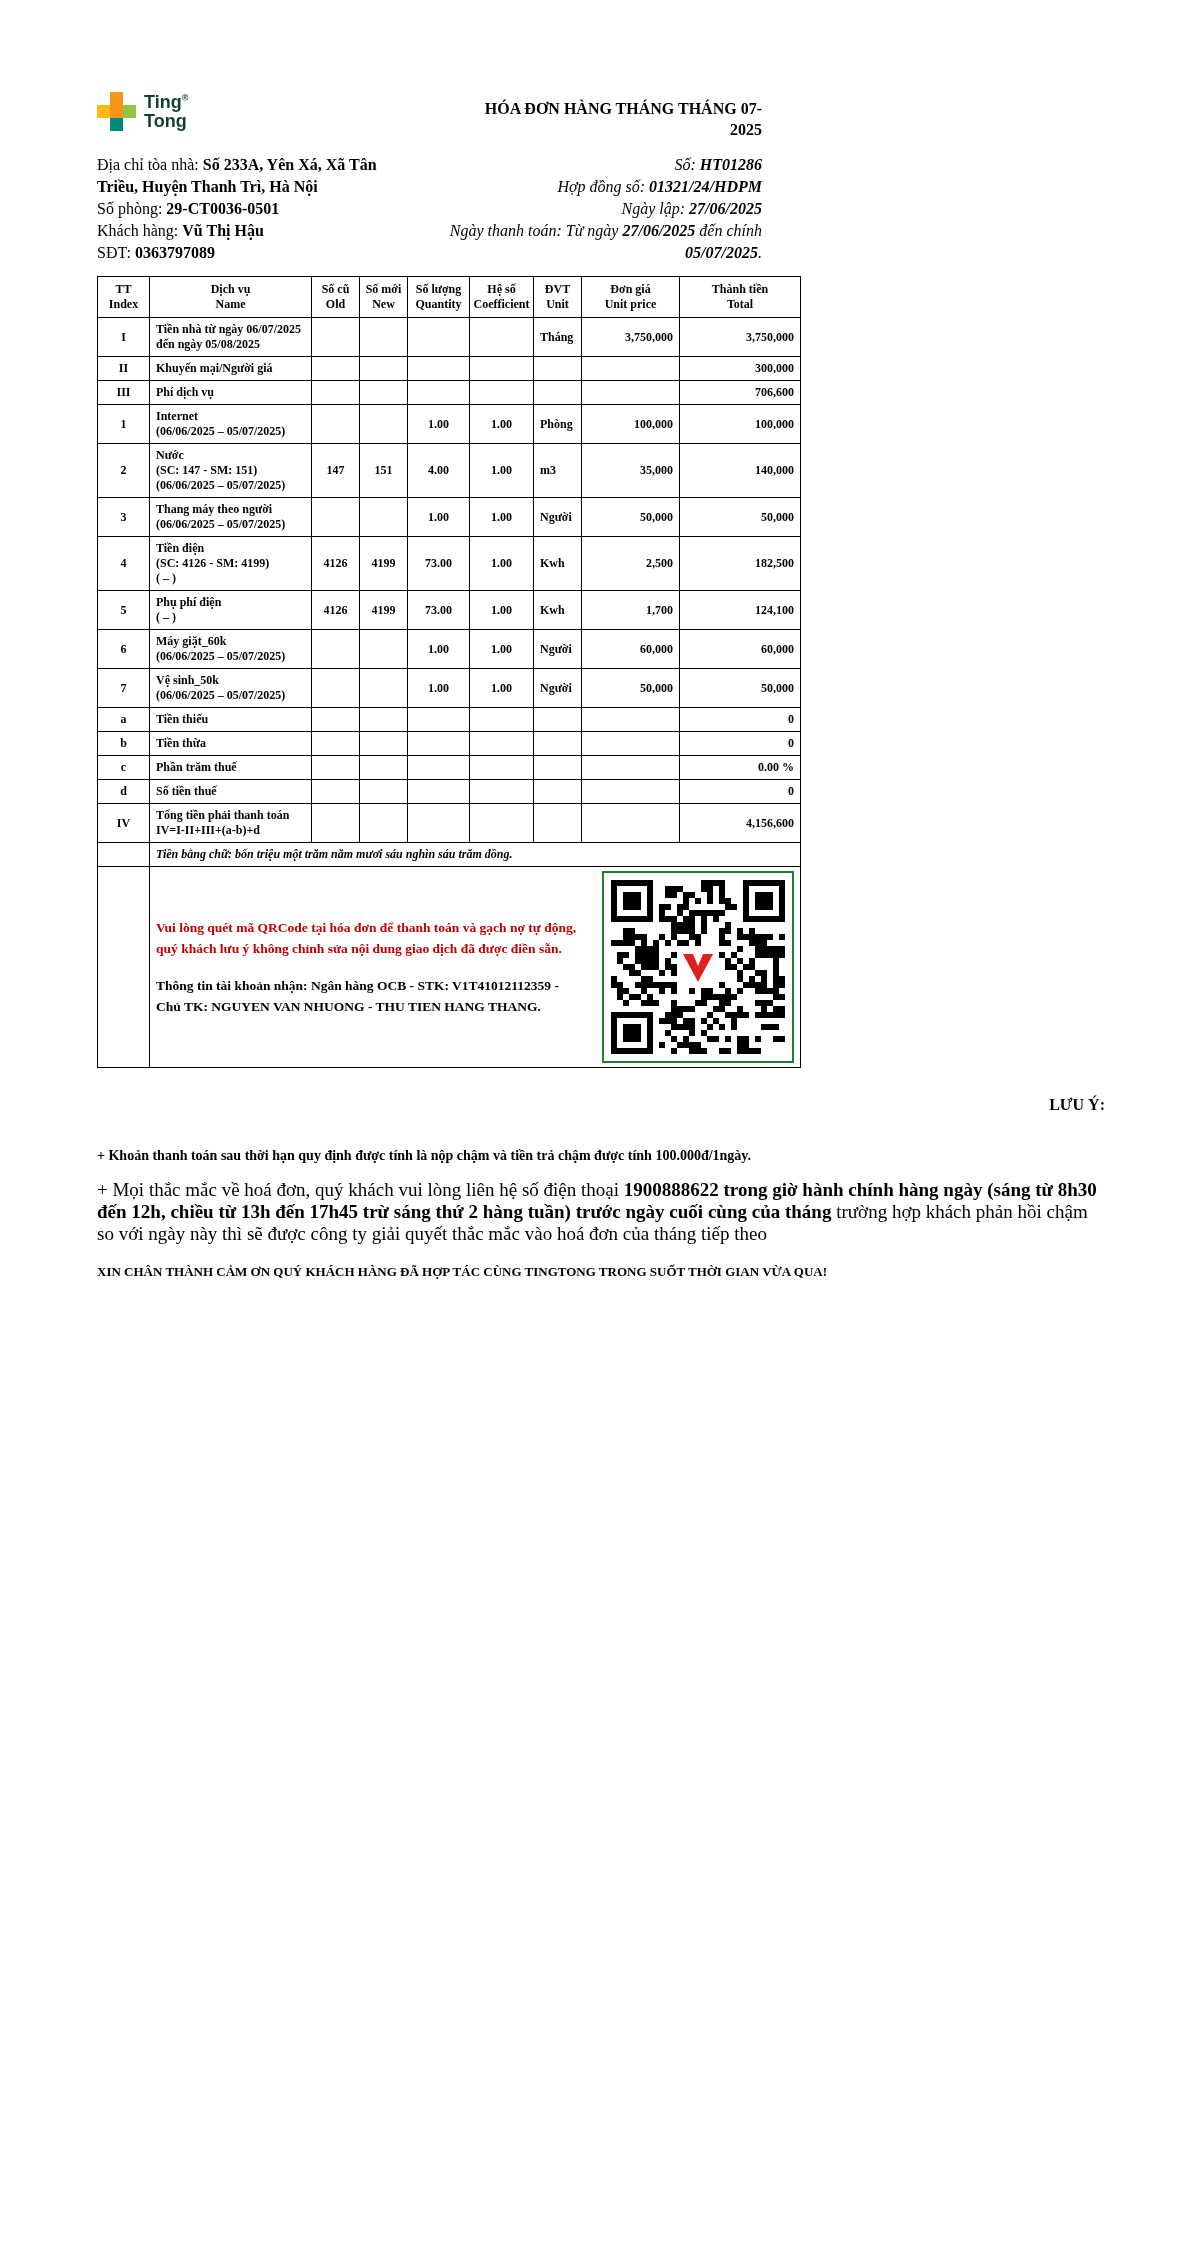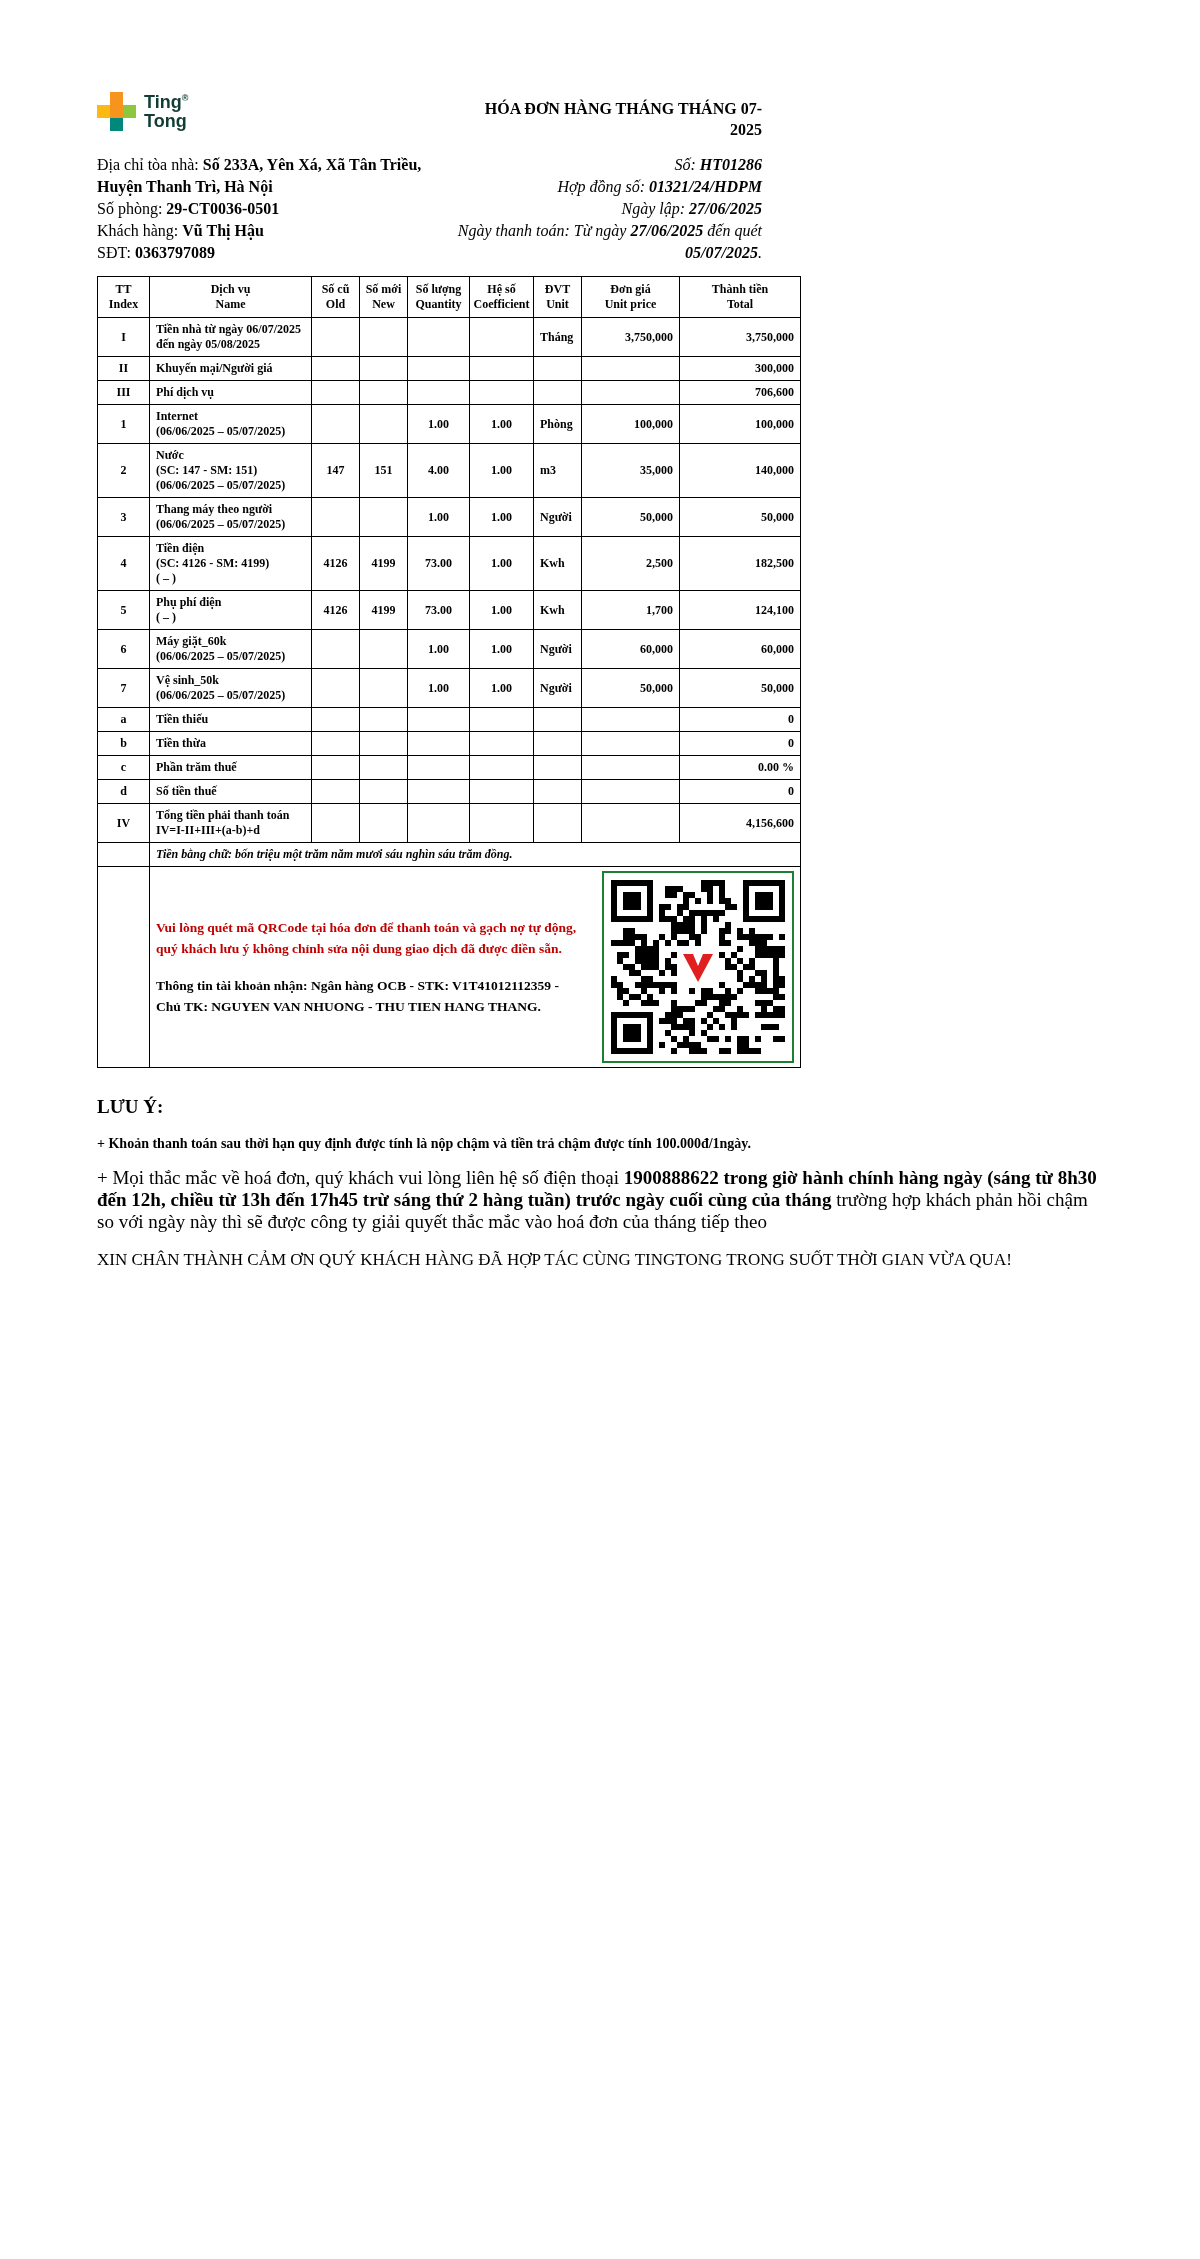--- a/index.html
+++ b/index.html
@@ -48,24 +48,24 @@
   .words-value{font-weight:bold;}
 
   .qr-cell{font-weight:normal;height:200px;padding:6px 12px;}
   .qr-flex{display:flex;justify-content:flex-start;align-items:center;gap:16px;height:100%;}
   .qr-texts{width:430px;font-size:13.5px;line-height:21px;}
   .qr-notice{color:var(--notice-red,#c00000);margin-bottom:16px;}
   .qr-account{color:#000;}
   .qr-box{background:#fff;border:2px solid var(--qr-border-green,#1e7e34);padding:7px;line-height:0;}
 
   .footer{margin-top:28px;width:1008px;}
-  .notes-title{font-weight:bold;font-size:19px;margin-bottom:18px;}
+  .notes-title{font-weight:bold;font-size:16px;margin-bottom:34px;text-align:right;}
   .note-bold{font-weight:bold;font-size:14px;margin-bottom:15px;}
   .note{font-size:19px;line-height:22px;margin-bottom:15px;}
-  .thanks{font-weight:normal;font-size:17px;line-height:24px;}
+  .thanks{font-weight:bold;font-size:13px;line-height:24px;}
 </style>
 </head>
 <body>
 
 <div class="page">
   <div class="invoice-col">
 
     <div class="header-row">
       <div class="logo">
         <div class="logo-grid">
@@ -94,21 +94,21 @@
       <div class="meta-left">
           <div class="meta-line"><span>Địa chỉ tòa nhà: </span><span class="b">Số 233A, Yên Xá, Xã Tân Triều, Huyện Thanh Trì, Hà Nội</span></div>
           <div class="meta-line"><span>Số phòng: </span><span class="b">29-CT0036-0501</span></div>
           <div class="meta-line"><span>Khách hàng: </span><span class="b">Vũ Thị Hậu</span></div>
           <div class="meta-line"><span>SĐT: </span><span class="b">0363797089</span></div>
         </div>
       <div class="meta-right">
           <div class="meta-line"><span>Số: </span><span class="b">HT01286</span></div>
           <div class="meta-line"><span>Hợp đồng số: </span><span class="b">01321/24/HDPM</span></div>
           <div class="meta-line"><span>Ngày lập: </span><span class="b">27/06/2025</span></div>
-          <div class="meta-line"><span>Ngày thanh toán: Từ ngày </span><span class="b">27/06/2025</span><span> đến quét </span><span class="b">05/07/2025</span><span>.</span></div>
+          <div class="meta-line"><span>Ngày thanh toán: Từ ngày </span><span class="b">27/06/2025</span><span> đến chính </span><span class="b">05/07/2025</span><span>.</span></div>
         </div>
     </div>
 
     <table class="invoice">
       <thead>
           <tr>
             <th class="col-tt">
               <div>TT</div>
               <div>Index</div>
             </th>

